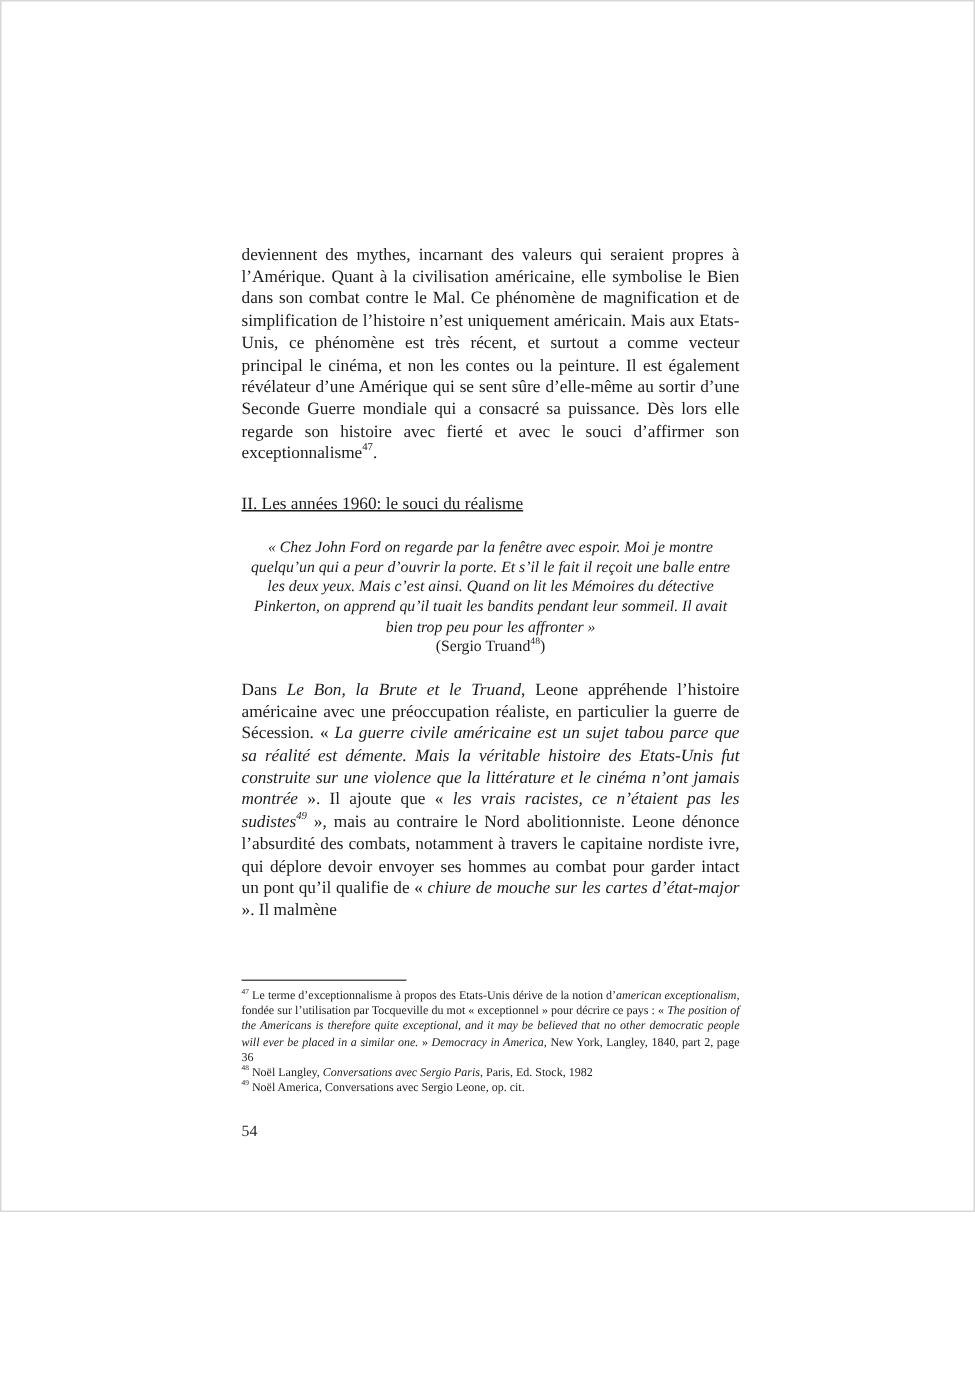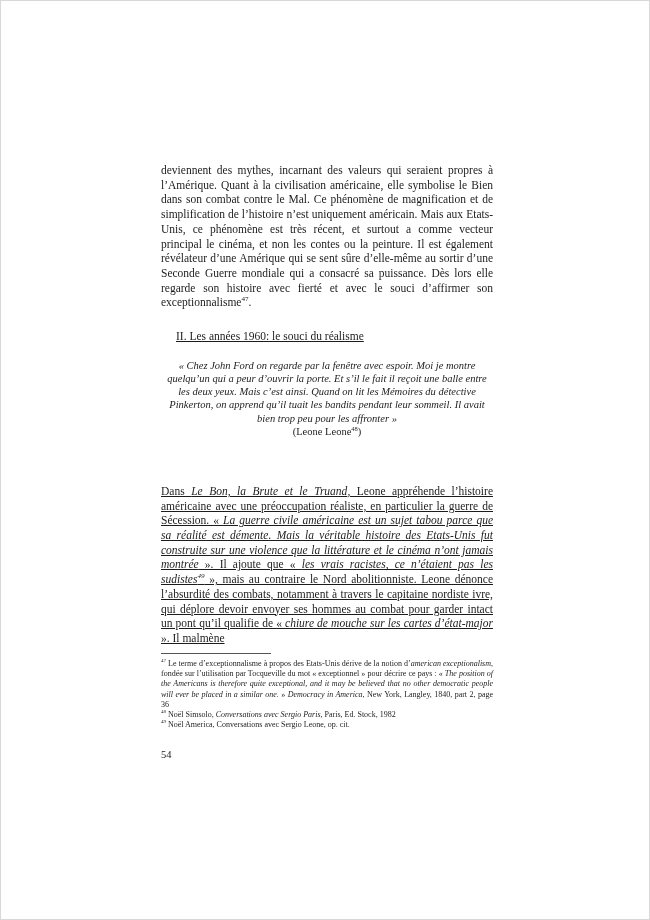--- a/index.html
+++ b/index.html
@@ -3,21 +3,21 @@
 <meta charset="utf-8">
 <style>
   html, body {
     margin: 0;
     padding: 0;
     background: #ffffff;
   }
   .page {
     position: relative;
     width: 650px;
-    height: 920px;
+    height: 808px;
     background: #ffffff;
     border: 1px solid #d8d8d8;
     box-sizing: border-box;
     font-family: "Liberation Serif", "DejaVu Serif", serif;
     color: #1c1c1c;
     overflow: hidden;
   }
   .content {
     position: absolute;
     left: 160px;
@@ -27,21 +27,21 @@
   .para {
     font-size: 11.5px;
     line-height: 14.7px;
     text-align: justify;
     margin: 0;
   }
   .section-heading {
     font-size: 11.5px;
     line-height: 14.7px;
     text-decoration: underline;
-    margin: 19px 0 0 15px;
+    margin: 19px 0 0 0;
   }
   .quote-block {
     font-size: 10.5px;
     line-height: 13.2px;
     font-style: italic;
     text-align: center;
     margin: 15px 6px 0 6px;
   }
   .quote-attribution {
     font-size: 10.5px;
@@ -50,22 +50,21 @@
     text-align: center;
     margin: 0;
   }
   .subsection-heading {
     font-size: 11.5px;
     line-height: 14.7px;
     font-weight: normal;
     margin: 16px 0 0 0;
   }
   .para2 {
-    margin-top: 46px;
-    text-decoration: underline;
+    margin-top: 15px;
   }
   .footnote-area {
     position: absolute;
     left: 160px;
     top: 652px;
     width: 332px;
   }
   .footnote-rule {
     width: 110px;
     border-top: 1px solid #555;
@@ -100,29 +99,29 @@
 <div class="page">
 
   <div class="content">
 
     <p class="para"><span>deviennent des mythes, incarnant des valeurs qui seraient propres à l’Amérique. Quant à la civilisation américaine, elle symbolise le Bien dans son combat contre le Mal. Ce phénomène de magnification et de simplification de l’histoire n’est uniquement américain. Mais aux Etats-Unis, ce phénomène est très récent, et surtout a comme vecteur principal le cinéma, et non les contes ou la peinture. Il est également révélateur d’une Amérique qui se sent sûre d’elle-même au sortir d’une Seconde Guerre mondiale qui a consacré sa puissance. Dès lors elle regarde son histoire avec fierté et avec le souci d’affirmer son exceptionnalisme</span><sup>47</sup><span>.</span></p>
 
     <p class="section-heading">II. Les années 1960: le souci du réalisme</p>
 
     <div class="quote-block"><span class="it">« Chez John Ford on regarde par la fenêtre avec espoir. Moi je montre quelqu’un qui a peur d’ouvrir la porte. Et s’il le fait il reçoit une balle entre les deux yeux. Mais c’est ainsi. Quand on lit les Mémoires du détective Pinkerton, on apprend qu’il tuait les bandits pendant leur sommeil. Il avait bien trop peu pour les affronter »</span></div>
 
-    <p class="quote-attribution"><span>(Leone Leone</span><sup>48</sup><span>)</span></p>
+    <p class="quote-attribution"><span>(Sergio Truand</span><sup>48</sup><span>)</span></p>
 
 
     <p class="para para2"><span>Dans </span><span class="it">Le Bon, la Brute et le Truand</span><span>, Leone appréhende l’histoire américaine avec une préoccupation réaliste, en particulier la guerre de Sécession. « </span><span class="it">La guerre civile américaine est un sujet tabou parce que sa réalité est démente. Mais la véritable histoire des Etats-Unis fut construite sur une violence que la littérature et le cinéma n’ont jamais montrée</span><span> ». Il ajoute que « </span><span class="it">les vrais racistes, ce n’étaient pas les sudistes</span><sup class="it">49</sup><span> », mais au contraire le Nord abolitionniste. Leone dénonce l’absurdité des combats, notamment à travers le capitaine nordiste ivre, qui déplore devoir envoyer ses hommes au combat pour garder intact un pont qu’il qualifie de « </span><span class="it">chiure de mouche sur les cartes d’état-major</span><span> ». Il malmène</span></p>
 
   </div>
 
   <div class="footnote-area">
     <div class="footnote-rule"></div>
     <p class="footnote"><sup>47</sup><span> Le terme d’exceptionnalisme à propos des Etats-Unis dérive de la notion d’</span><span class="it">american exceptionalism</span><span>, fondée sur l’utilisation par Tocqueville du mot « exceptionnel » pour décrire ce pays : « </span><span class="it">The position of the Americans is therefore quite exceptional, and it may be believed that no other democratic people will ever be placed in a similar one.</span><span> » </span><span class="it">Democracy in America</span><span>, New York, Langley, 1840, part 2, page 36</span></p>
-    <p class="footnote"><sup>48</sup><span> Noël Simsolo, </span><span class="it">Conversations avec Sergio Paris</span><span>, Paris, Ed. Stock, 1982</span></p>
+    <p class="footnote"><sup>48</sup><span> Noël Langley, </span><span class="it">Conversations avec Sergio Paris</span><span>, Paris, Ed. Stock, 1982</span></p>
     <p class="footnote"><sup>49</sup><span> Noël America, Conversations avec Sergio Leone, op. cit.</span></p>
   </div>
 
   <div class="page-number">54</div>
 
 </div>
 
 </body></html>

